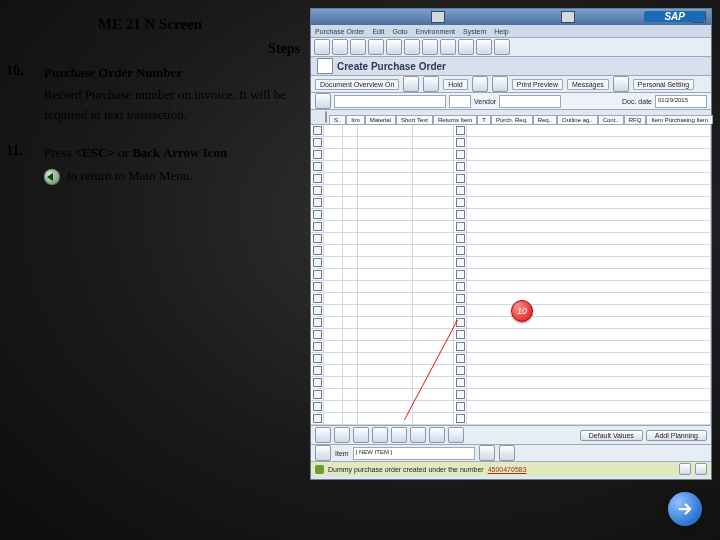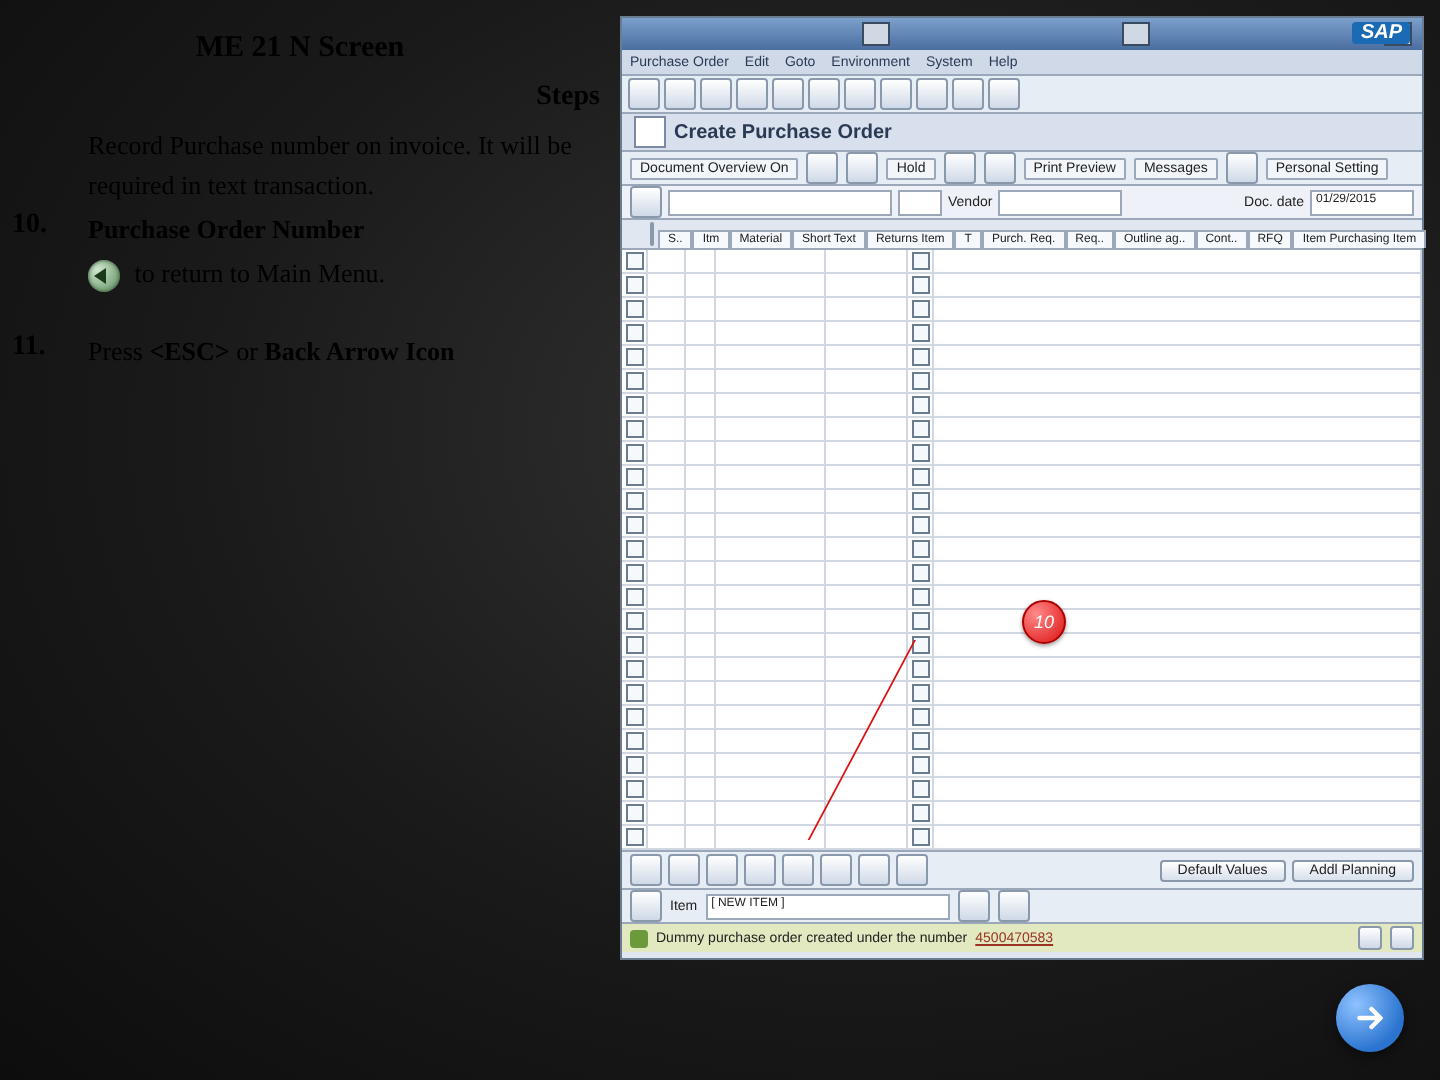--- a/index.html
+++ b/index.html
@@ -12,21 +12,21 @@
   .num{width:38px;flex:0 0 38px;font-weight:bold;font-size:14px;padding-left:6px;}
   .body{flex:1;font-size:13px;line-height:1.55;padding-right:6px;}
   .bold{font-weight:bold;}
   .esc{letter-spacing:0;}
   .back-icon-inline{display:inline-block;width:16px;height:16px;vertical-align:middle;margin-right:4px;border-radius:50%;background:radial-gradient(circle at 30% 30%,#cfe8cf,#5a8a5a);box-shadow:inset 0 0 2px #2a4a2a;position:relative;}
   .back-icon-inline::after{content:"";position:absolute;left:3px;top:4px;width:0;height:0;border-top:4px solid transparent;border-bottom:4px solid transparent;border-right:6px solid #1a3a1a;}
   
   .sap{position:absolute;left:310px;top:8px;width:400px;height:470px;background:#dfe6ef;border:1px solid #6b7b90;font-family:Tahoma,Arial,sans-serif;font-size:8px;color:#222;}
   .sap-titlebar{height:16px;background:linear-gradient(#7ca0cc,#4a6ea0);display:flex;align-items:center;padding:0 4px;color:#fff;}
   .sap-titlebar .winbtn{margin-left:auto;width:12px;height:10px;background:#d0d8e4;border:1px solid #3a4a60;margin-right:1px;}
-  .sap-logo{position:absolute;right:6px;top:2px;font-weight:bold;font-style:italic;color:#fff;background:#1a6bb3;padding:0 4px;border-radius:2px;font-size:10px;}
+  .sap-logo{position:absolute;right:6px;top:2px;font-weight:bold;font-style:italic;color:#fff;background:#1a6bb3;padding:0 20px;border-radius:2px;font-size:10px;}
   .sap-menu{height:12px;background:#cfd9e7;border-bottom:1px solid #9aa8ba;padding:0 4px;display:flex;gap:8px;align-items:center;font-size:7px;color:#2a3a55;}
   .sap-tool{height:18px;background:#e7edf5;border-bottom:1px solid #9aa8ba;display:flex;align-items:center;gap:2px;padding:0 3px;}
   .tbtn{width:14px;height:14px;background:linear-gradient(#fff,#cfd9e7);border:1px solid #8a98ac;border-radius:2px;}
   .sap-header{height:18px;background:#d7e0ec;border-bottom:1px solid #9aa8ba;display:flex;align-items:center;padding:0 6px;}
   .doc-icon{width:14px;height:14px;background:#fff;border:1px solid #7a8aa0;margin-right:4px;}
   .sap-header-title{font-weight:bold;color:#2a3a55;font-size:10px;}
   .sap-subtool{height:16px;background:#e7edf5;border-bottom:1px solid #9aa8ba;display:flex;align-items:center;gap:4px;padding:0 4px;font-size:7px;}
   .chip{padding:1px 4px;border:1px solid #9aa8ba;background:#f2f6fb;border-radius:1px;}
   .sap-form{height:16px;background:#eef2f8;border-bottom:1px solid #9aa8ba;display:flex;align-items:center;gap:3px;padding:0 4px;font-size:7px;}
   .fld{height:11px;background:#fff;border:1px solid #9aa8ba;}
@@ -56,44 +56,44 @@
 </style>
 </head>
 <body>
 <div class="slide">
 
   <div class="left">
     <div class="title">ME 21 N Screen</div>
     <div class="steps-hdr">Steps</div>
 
     <div class="row">
-      <div class="num"></div>
-      <div class="body">Record Purchase number on invoice.  It will be required in text transaction.</div>
-    </div>
-    <div class="row">
       <div class="num">10.</div>
       <div class="body">
         <span class="bold">Purchase Order Number</span>
       </div>
     </div>
-
     <div class="row">
       <div class="num"></div>
-      <div class="body">
-        <span class="back-icon-inline"></span>
-        <span>to return to Main Menu.</span>
-      </div>
-    </div>
+      <div class="body">Record Purchase number on invoice.  It will be required in text transaction.</div>
+    </div>
+
     <div class="row" style="margin-top:18px;">
       <div class="num">11.</div>
       <div class="body">
         <span>Press </span>
         <span class="bold esc">&lt;ESC&gt;</span>
         <span> or </span>
         <span class="bold">Back Arrow Icon</span>
+      </div>
+    </div>
+    <div class="row">
+      <div class="num"></div>
+      <div class="body">
+        <span class="back-icon-inline"></span>
+        <span>to return to Main Menu.</span>
       </div>
     </div>
   </div>
 
   <div class="sap">
     <div class="sap-titlebar">
       <span></span>
       <div class="winbtn"></div>
       <div class="winbtn"></div>
       <div class="winbtn"></div>

